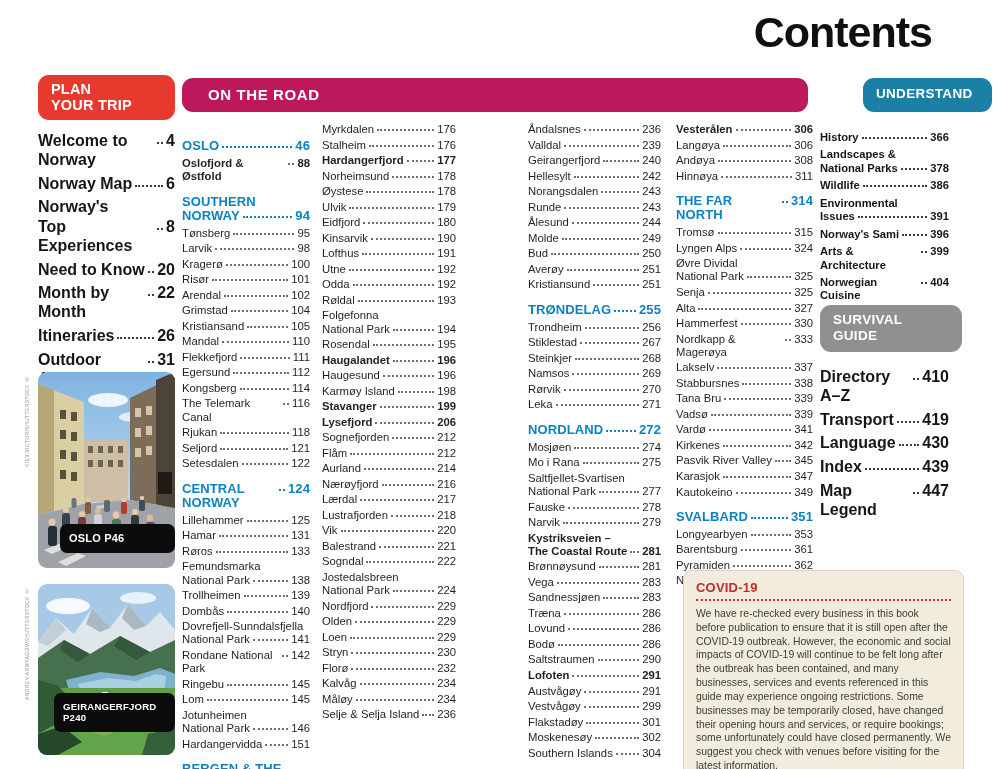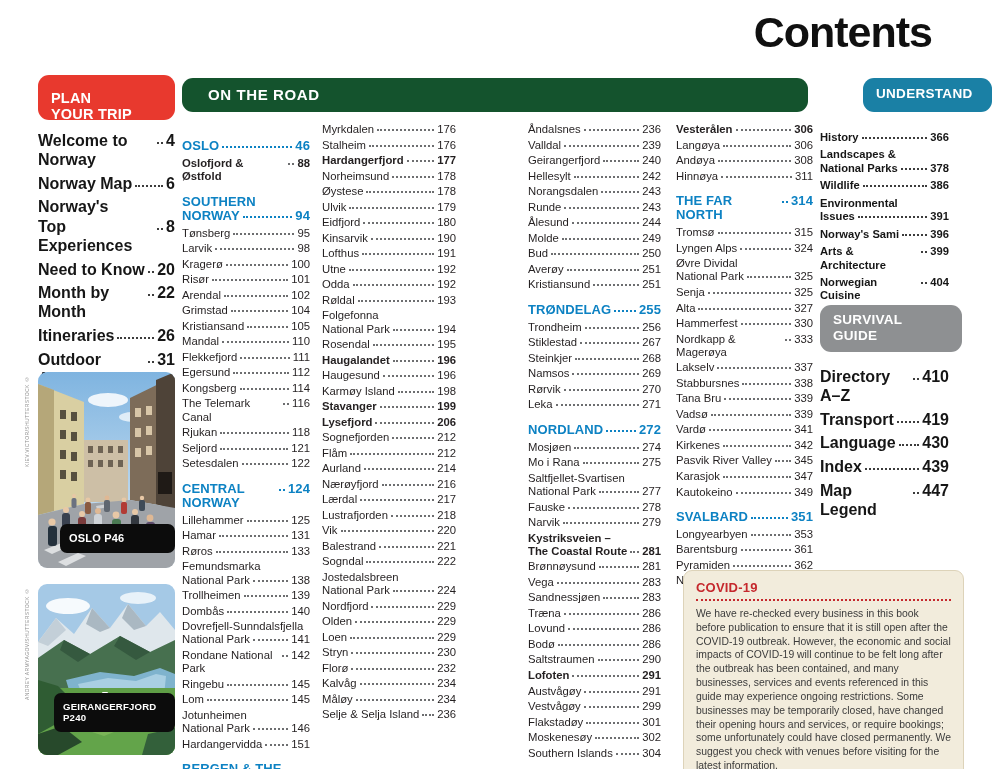--- a/index.html
+++ b/index.html
@@ -6,22 +6,22 @@
   #page{position:relative;width:1000px;height:769px;background:#ffffff;overflow:hidden;
         font-family:"Liberation Sans",sans-serif;color:#231f20;}
 
   
   #contents-title{position:absolute;top:8px;right:68px;font-size:43px;font-weight:700;
     letter-spacing:-1px;color:#101010;}
 
   
   .pill{position:absolute;box-sizing:border-box;color:#fff;font-weight:700;border-radius:11px;}
   #plan-box{left:38px;top:75px;width:137px;height:45px;background:#e8392e;
-    font-size:14.5px;line-height:1.1;padding:16px 0 0 13px;letter-spacing:.2px;}
-  #road-bar{left:182px;top:78px;width:626px;height:34px;background:#14532d;
+    font-size:14.5px;line-height:1.1;padding:7px 0 0 13px;letter-spacing:.2px;}
+  #road-bar{left:182px;top:78px;width:626px;height:34px;background:#be185d;
     font-size:15px;padding:8px 0 0 26px;letter-spacing:.6px;}
   #understand-box{left:863px;top:78px;width:129px;height:34px;background:#1a80a5;
     font-size:13.5px;padding:8px 0 16px 13px;letter-spacing:.3px;}
   #survival-box{left:820px;top:305px;width:142px;height:47px;background:#8e9092;
     font-size:13.5px;line-height:1.2;padding:7px 0 0 13px;letter-spacing:.3px;}
 
   
   .row{display:flex;align-items:baseline;}
   .dots{flex:1;margin:0 3px;border-bottom:2px dotted #6d6e70;transform:translateY(-2px);min-width:6px;}
   .num{white-space:nowrap;}

